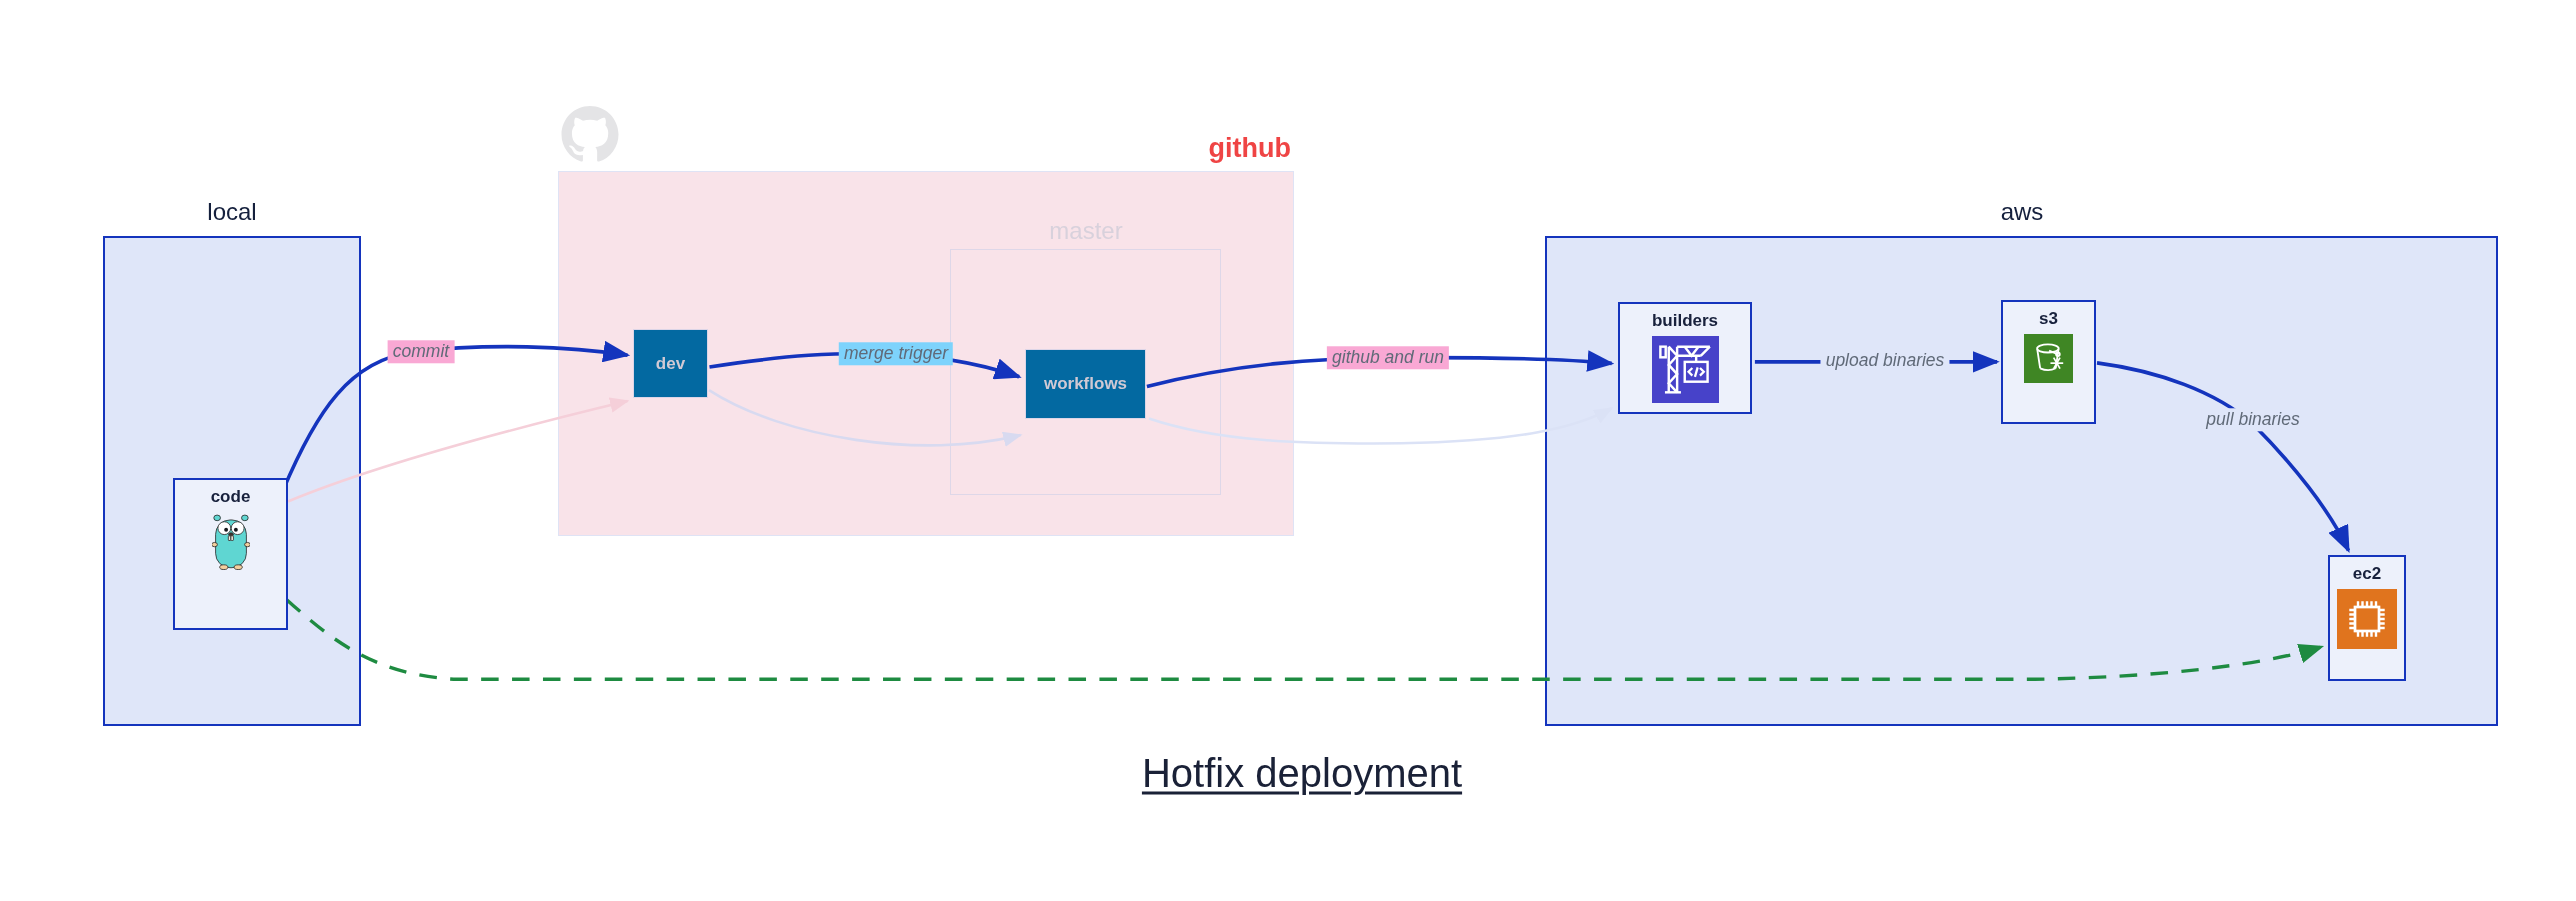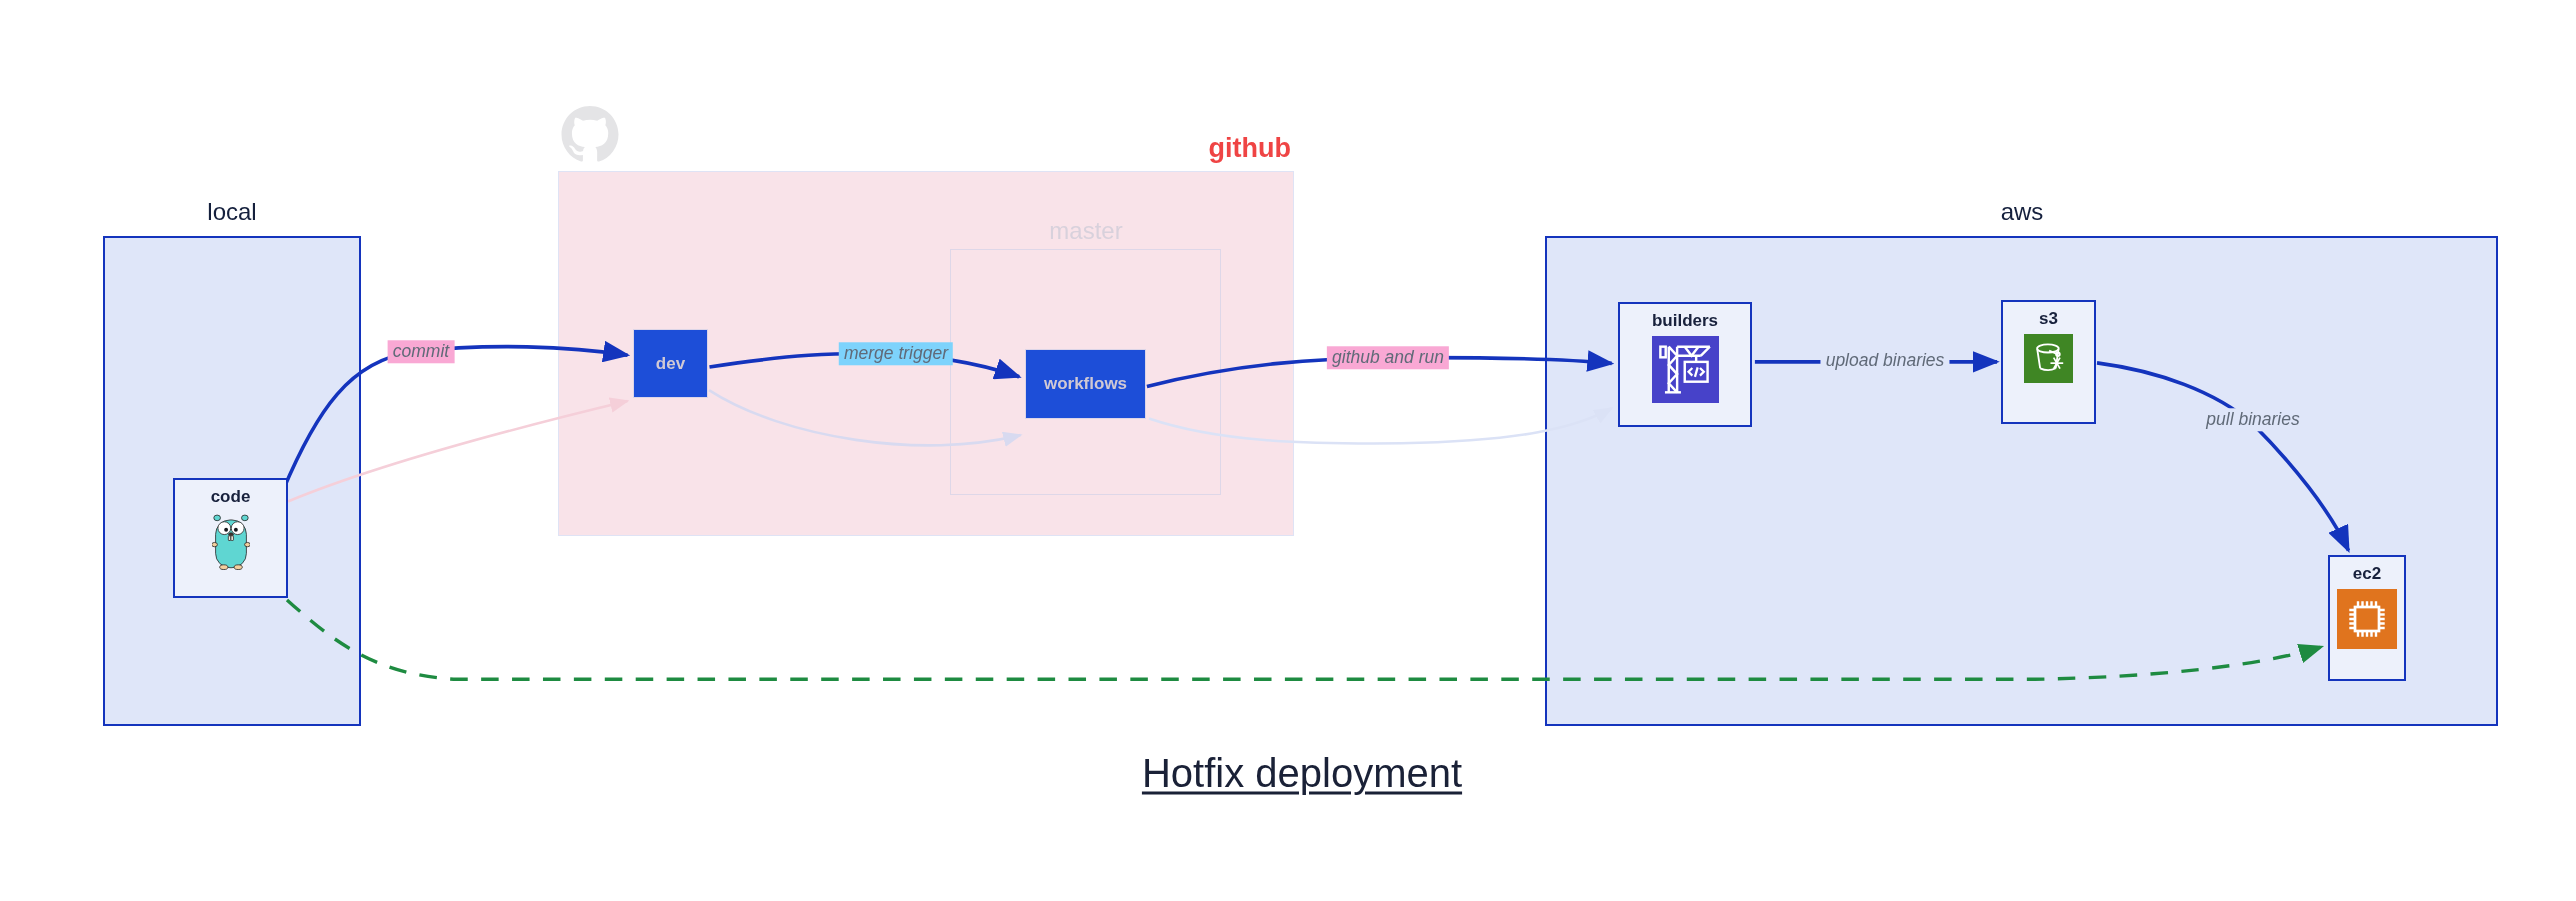--- a/index.html
+++ b/index.html
@@ -13,21 +13,21 @@
   .container-pink{position:absolute;background:#f9e3e9;border:1px solid #dfe3f5;box-sizing:border-box;}
   .container-master{position:absolute;background:transparent;border:1.5px solid #ded7e8;box-sizing:border-box;}
 
   .ctr-label{position:absolute;transform:translate(-50%,-50%);font-size:24px;color:#15203d;white-space:nowrap;}
   .wm-github{position:absolute;transform:translate(-100%,-50%);font-size:27px;font-weight:600;color:#ef4444;white-space:nowrap;}
   .wm-master{position:absolute;transform:translate(-50%,-50%);font-size:24px;font-weight:500;color:#d8d1dc;white-space:nowrap;}
 
   
   .node{position:absolute;box-sizing:border-box;display:flex;flex-direction:column;align-items:center;}
   .node-solid{background:#edf1fb;border:2.6px solid #1434bd;}
-  .node-faded{background:#1d4ed8;border:1.5px solid #dcd5e7;justify-content:center;}
+  .node-faded{background:#0369a1;border:1.5px solid #dcd5e7;justify-content:center;}
   .node-label{font-size:17px;font-weight:700;color:#18213c;margin-top:7.2px;}
   .node-faded .node-label{color:#d0c9d4;margin-top:0;}
   .node-icon{margin-top:5.2px;}
 
   
   .edge-label{position:absolute;transform:translate(-50%,-50%);font-style:italic;font-size:17.5px;color:#606a78;white-space:nowrap;padding:2.1px 5.2px;line-height:1.1;}
   .bg-white{background:#f9a8d4;font-style:italic;}
   .bg-pink{background:#7dd3fc;margin-left:24px;}
   .bg-aws{background:#dfe6f9;}
 
@@ -80,21 +80,21 @@
 
     <path d="M 549 952 C 615 795 680 700 800 683 C 950 665 1105 672 1218 689" fill="none" stroke="#1434bd" stroke-width="7" marker-end="url(#mblue)"></path>
     <path d="M 1377 712 C 1540 687 1620 685 1700 686 C 1810 688 1905 706 1978 731" fill="none" stroke="#1434bd" stroke-width="7" marker-end="url(#mblue)"></path>
     <path d="M 2226 750 C 2400 705 2560 695 2700 694 C 2880 693 3045 697 3128 705" fill="none" stroke="#1434bd" stroke-width="7" marker-end="url(#mblue)"></path>
     <path d="M 3406 702 H 3876" fill="none" stroke="#1434bd" stroke-width="7" marker-end="url(#mblue)"></path>
     <path d="M 4070 704 C 4190 720 4300 760 4372 822 C 4448 898 4522 990 4558 1068" fill="none" stroke="#1434bd" stroke-width="7" marker-end="url(#mblue)"></path>
 
     <path d="M 557 1164 C 650 1248 730 1308 880 1318 L 3950 1318 C 4170 1314 4380 1294 4506 1255" fill="none" stroke="#1e8b41" stroke-width="6.5" stroke-dasharray="34 26" marker-end="url(#mgreen)"></path>
   </svg>
 
-  <div class="node node-solid" style="left:173px;top:478px;width:115px;height:120px">
+  <div class="node node-solid" style="left:173px;top:478px;width:115px;height:152px">
     <div class="node-label">code</div>
     <svg class="node-icon" width="38" height="58" viewBox="0 0 74 112">
       <g stroke="#2b2b2b" stroke-width="1.6">
         <ellipse cx="10" cy="11" rx="6.5" ry="5.5" fill="#5fd6d2"></ellipse>
         <ellipse cx="64" cy="11" rx="6.5" ry="5.5" fill="#5fd6d2"></ellipse>
         <rect x="7" y="15" width="60" height="93" rx="28" fill="#5fd6d2"></rect>
         <ellipse cx="5" cy="63" rx="5.5" ry="4.2" fill="#f3cf9e"></ellipse>
         <ellipse cx="69" cy="63" rx="5.5" ry="4.2" fill="#f3cf9e"></ellipse>
         <ellipse cx="23" cy="107" rx="8" ry="4.6" fill="#f3cf9e"></ellipse>
         <ellipse cx="51" cy="107" rx="8" ry="4.6" fill="#f3cf9e"></ellipse>
@@ -110,21 +110,21 @@
   </div>
 
   <div class="node node-faded" style="left:633px;top:329px;width:75px;height:69px">
     <div class="node-label">dev</div>
   </div>
 
   <div class="node node-faded" style="left:1025px;top:349px;width:121px;height:70px">
     <div class="node-label">workflows</div>
   </div>
 
-  <div class="node node-solid" style="left:1618px;top:302px;width:134px;height:125px">
+  <div class="node node-solid" style="left:1618px;top:302px;width:134px;height:112px">
     <div class="node-label">builders</div>
     <svg class="node-icon" width="67" height="67" viewBox="0 0 44 44">
       <rect x="0" y="0" width="44" height="44" fill="#4742c9"></rect>
       <g stroke="#ffffff" stroke-width="1.6" fill="none">
         <rect x="5.5" y="7" width="3.5" height="7"></rect>
         <path d="M11 7 V37 M16.5 7 V37"></path>
         <path d="M11 7 L16.5 13 L11 19 L16.5 25 L11 31 L16.5 37"></path>
         <path d="M8.5 37 H19"></path>
         <path d="M16.5 7 H38 M16.5 13 H32"></path>
         <path d="M21.5 7 L26 13 L30.5 7 M32 13 L38 7"></path>

